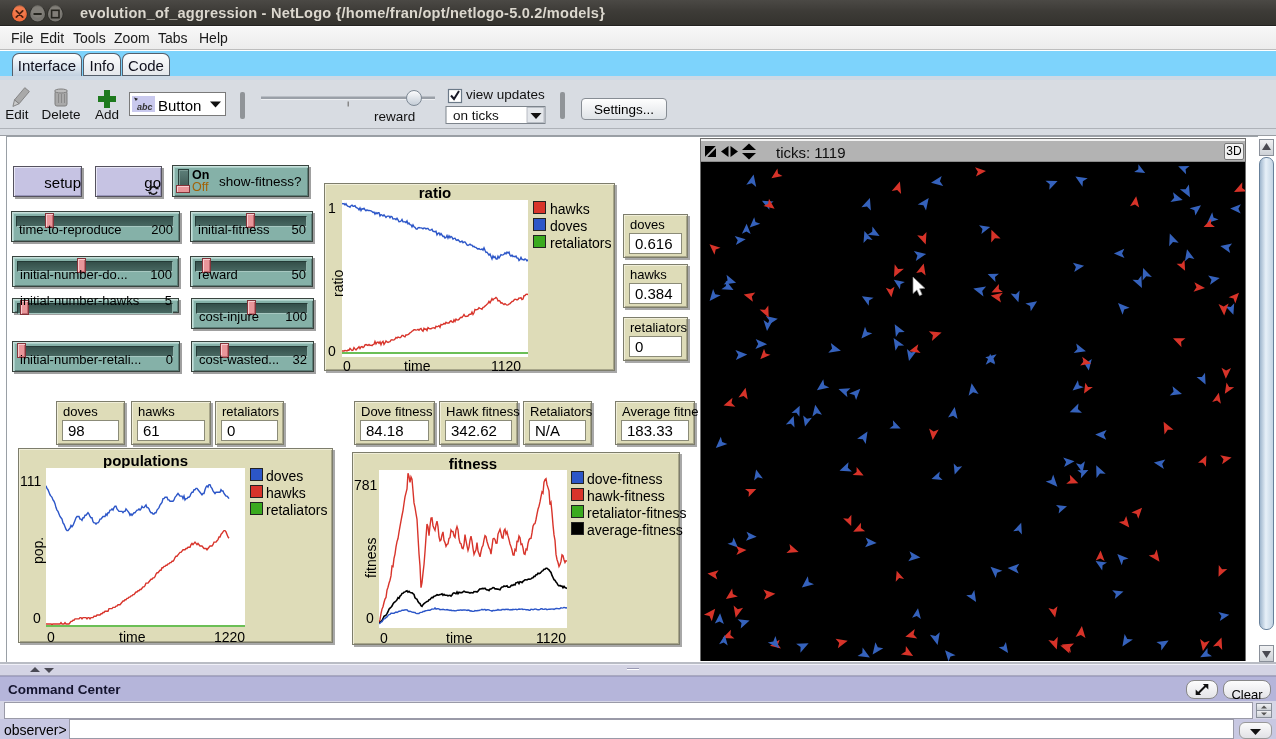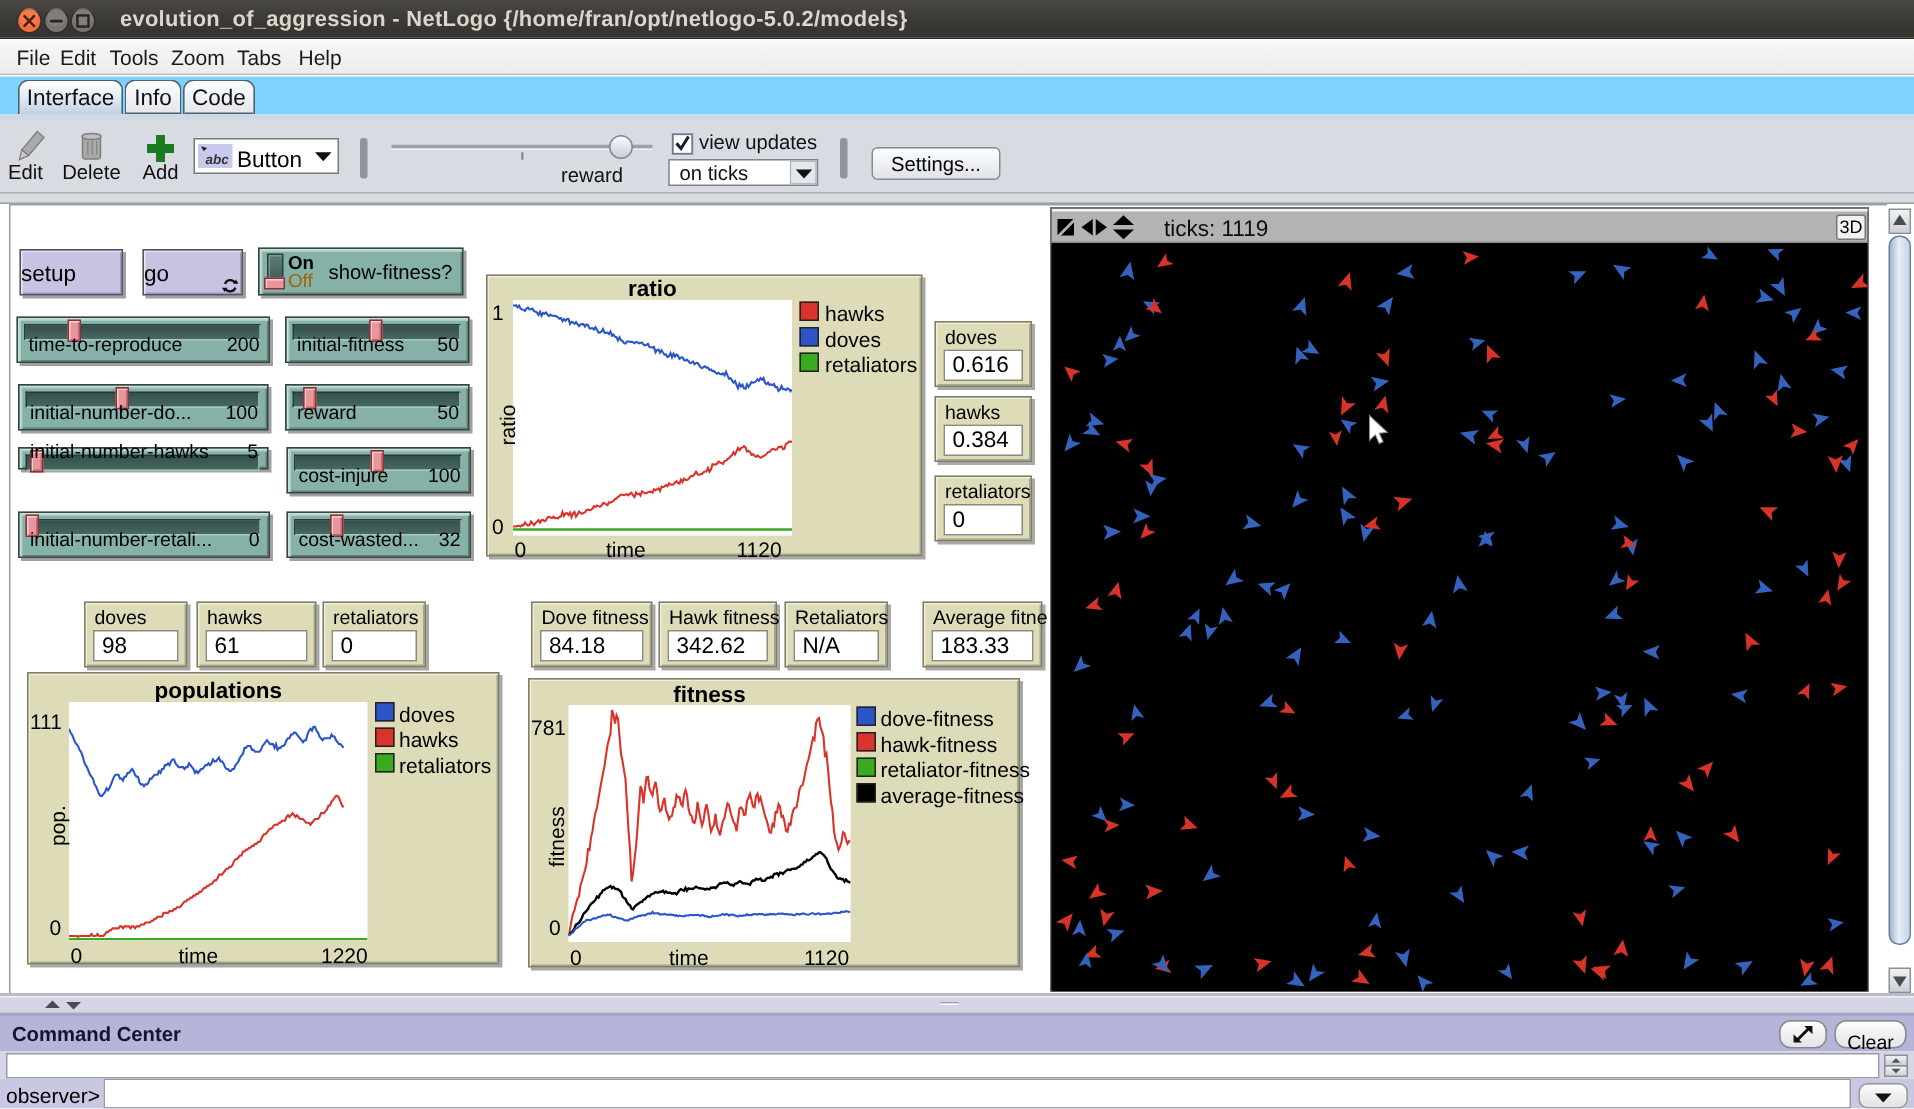--- a/index.html
+++ b/index.html
@@ -25,21 +25,21 @@
 
 #toolbar { left:0; top:80px; width:1276px; height:48px; background:#d8dce2; }
 #toolbar2 { left:0; top:128px; width:1276px; height:8px; background:#d8dce2; border-top:1px solid #aeb2b8; border-bottom:1px solid #9a9ea4;}
 .tlabel { position:absolute; font-size:13.5px; color:#111; text-align:center; }
 
 #iface { left:6px; top:136px; width:1252px; height:527px; background:#fff; border-left:1px solid #9aa0a6; border-top:1px solid #9aa0a6; }
 #ifacebot { left:0; top:662px; width:1276px; height:2px; background:#b9bcc4; }
 
 .nlbtn { position:absolute; background:#c6c3e3; border:1px solid #55525e;
   box-shadow:inset 1px 1px 0 #e9e7f6, inset -1px -1px 0 #9a97bc, 2px 2px 0 #a0a0a0;
-  font-size:15px; color:#000; text-align:left; }
+  font-size:15px; color:#000; text-align:right; }
 .teal { position:absolute; background:#85b1a8; border:1px solid #39443f;
   box-shadow:inset 1px 1px 0 #c7e0da, inset 2px 2px 0 #aacfc8, inset -1px -1px 0 #5d7f79, 2px 2px 0 #a0a0a0; }
 .track { position:absolute; left:4px; top:4px; right:5px; height:11px; background:linear-gradient(#344f4a,#486862);
   border-top:1px solid #243a36; border-left:1px solid #243a36; border-bottom:1px solid #a7c8c1; border-right:1px solid #8fb3ab; }
 .knob { position:absolute; top:1px; width:9px; height:15px; background:#e9969a;
   border:1px solid #84343a; box-shadow:inset 1px 1px 0 #f7cdd0, inset -1px -1px 0 #c06a70; }
 .slabel { position:absolute; left:7px; bottom:4px; font-size:13px; color:#000; white-space:nowrap; }
 .svalue { position:absolute; right:6px; bottom:4px; font-size:13px; color:#000; }
 .khaki { position:absolute; background:#dedcb8; border:1px solid #7d7d6c;
   box-shadow:inset 1px 1px 0 #f0eed8, inset -1px -1px 0 #a8a68a, 2px 2px 0 #a8a8a8; }

